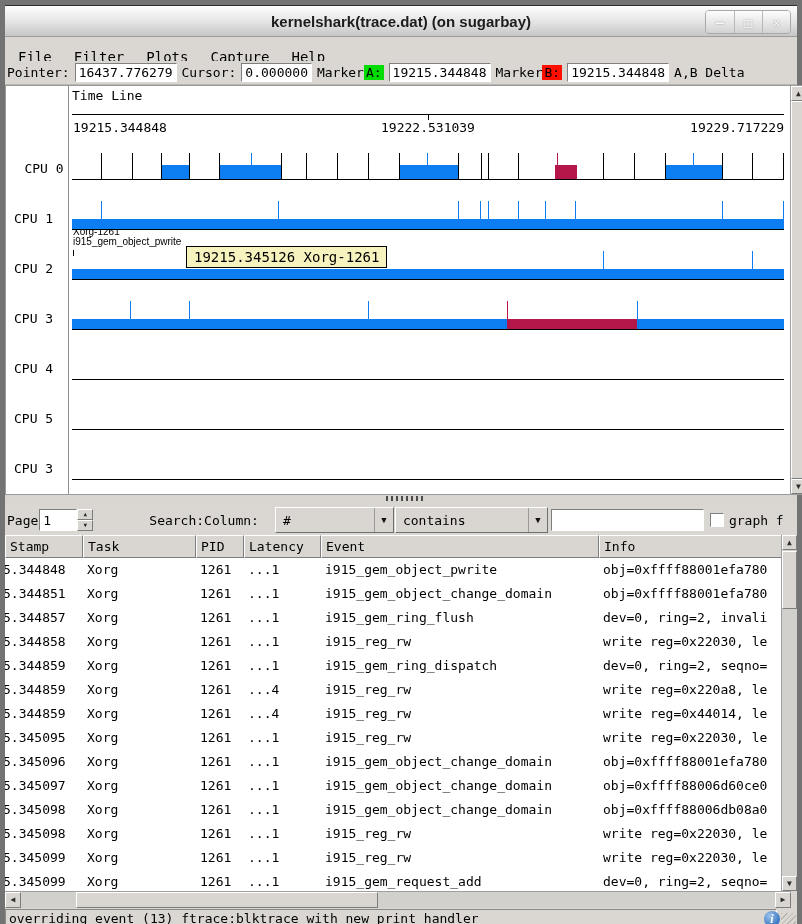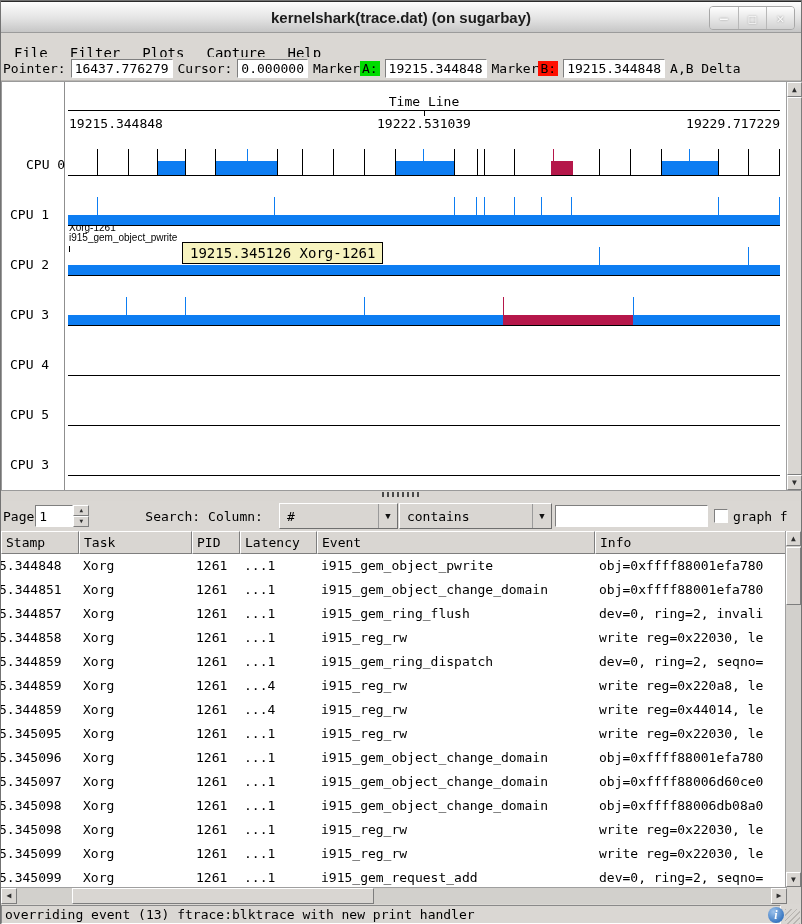--- a/index.html
+++ b/index.html
@@ -1,18 +1,18 @@
 <!DOCTYPE html>
 <html><head>
 <meta charset="utf-8">
 <style>
   * { box-sizing: border-box; margin: 0; padding: 0; }
   html,body { width:802px; height:924px; overflow:hidden; }
   body { font-family:"DejaVu Sans Mono",monospace; font-size:13px; color:#000; background:#d9d6d2; position:relative; }
-  .window { position:absolute; inset:0; border:1px solid #737373; background:#d9d6d2; }
+  .window { position:absolute; inset:0; border:5px solid #737373; background:#d9d6d2; }
 
   
   .titlebar { position:absolute; top:0; left:0; width:100%; height:32px;
     background:linear-gradient(#fdfdfd,#e3e3e3 55%,#c6c6c6); border-top:1px solid #2b2b2b; border-bottom:1px solid #9b9b9b; }
   .title { position:absolute; left:0; right:0; top:0; height:32px; line-height:32px; text-align:center;
     font-family:"Liberation Sans",sans-serif; font-weight:bold; font-size:15px; color:#1c1c1c; }
   .winbtns { position:absolute; right:6px; top:4px; display:flex; border:1px solid #a8a8a8; border-radius:4px; overflow:hidden; }
   .winbtn { width:28px; height:22px; background:linear-gradient(#fefefe,#d2d2d2); border-left:1px solid #b8b8b8;
     display:flex; align-items:center; justify-content:center; color:#fafafa; font-weight:bold; font-size:13px;
     text-shadow:0 0 2px #8d8d8d; }
@@ -31,21 +31,21 @@
     height:19px; line-height:17px; }
   .mk { padding:0 2px; }
   .mk-a { background:#00dc00; }
   .mk-b { background:#ff0f00; }
 
   
   .graph { position:absolute; top:80px; left:0; width:802px; height:410px; background:#fff;
     border:1px solid #9a9a9a; overflow:hidden; }
   .cpu-divider { position:absolute; left:62px; top:0; bottom:0; width:1px; background:#8f8f8f; }
   .gmark { position:absolute; }
-  .tl-title { position:absolute; left:66px; width:712px; top:12px; text-align:center; }
+  .tl-title { position:absolute; left:66px; width:712px; top:2px; }
   .axis { position:absolute; left:66px; width:712px; top:28px; height:1px; background:#000; }
   .axis-tick { position:absolute; left:422px; top:28px; width:1px; height:6px; background:#000; }
   .ts { position:absolute; top:34px; white-space:nowrap; }
   .ts-left { left:67px; }
   .ts-center { left:66px; width:712px; text-align:center; }
   .ts-right { left:66px; width:712px; text-align:right; }
   .cpu2-task, .cpu2-event { position:absolute; left:67px; font-family:"Liberation Sans",sans-serif; font-size:10px; line-height:10px; }
   .cpu2-task { top:141px; } .cpu2-event { top:151px; }
   .cpu2-submark { position:absolute; left:67px; top:164px; width:1px; height:6px; background:#000; }
   .tooltip { position:absolute; left:180px; top:160px; background:#f7f3bf; border:1px solid #000;
@@ -65,21 +65,21 @@
   
   .controls { position:absolute; top:500px; left:0; width:100%; height:30px; background:#dad7d3;
     display:flex; align-items:center; padding-left:2px; overflow:hidden; white-space:nowrap; }
   .spin { display:flex; width:54px; height:22px; margin-left:1px; }
   .spin input { flex:1; width:36px; border:1px solid; border-color:#7f7f7f #fff #fff #7f7f7f; background:#fff;
     font-family:inherit; font-size:13px; padding-left:3px; outline:none; }
   .spin-btns { width:16px; display:flex; flex-direction:column; }
   .spin-btn { flex:1; background:#d9d6d2; border:1px solid; border-color:#fff #7d7d7d #7d7d7d #fff;
     font-size:6px; line-height:8px; text-align:center; color:#2e2e2e; }
   .lbl-search { margin-left:56px; }
-  .lbl-column { margin-left:8px; }
+  .lbl-column { }
   .combo { height:26px; background:#d9d6d2; border:1px solid; border-color:#fff #6f6f6f #6f6f6f #fff;
     display:flex; align-items:center; }
   .combo-1 { margin-left:16px; width:119px; }
   .combo-2 { margin-left:1px; width:153px; }
   .combo-text { flex:1; padding-left:7px; overflow:hidden; }
   .combo-arrow { width:19px; height:100%; border-left:1px solid #9a9a9a; display:flex; align-items:center; justify-content:center; font-size:9px; color:#111; }
   .search-entry { margin-left:3px; width:153px; height:22px; border:1px solid; border-color:#7f7f7f #fff #fff #7f7f7f;
     background:#fff; font-family:inherit; font-size:13px; padding-left:3px; outline:none; }
   .checkbox { margin-left:6px; width:14px; height:14px; background:#fff; border:1px solid; border-color:#7f7f7f #fff #fff #7f7f7f; }
   .lbl-graphf { margin-left:5px; }
@@ -166,21 +166,21 @@
     <div class="cpu2-task">Xorg-1261</div>
     <div class="cpu2-event">i915_gem_object_pwrite</div>
     <div class="cpu2-submark"></div>
     <div class="tooltip">19215.345126 Xorg-1261</div>
 
     <div class="vscroll">
       <div class="sbtn" style="top:0;"><span>▲</span></div>
       <div class="sthumb" style="top:15px; bottom:15px;"></div>
       <div class="sbtn" style="bottom:0; top:auto;"><span>▼</span></div>
     </div>
-  <div class="gmark" style="left: 24px; top: 75px; width: 52px;">CPU 0</div>
+  <div class="gmark" style="left: 12px; top: 75px; width: 52px; text-align: center;">CPU 0</div>
       <div class="gmark" style="left: 66px; top: 93px; width: 712px; height: 1px; background: rgb(0, 0, 0);"></div>
       <div class="gmark" style="left: 155px; top: 79px; width: 27.768px; height: 14px; background: rgb(13, 125, 242);"></div>
       <div class="gmark" style="left: 213.384px; top: 79px; width: 61.232px; height: 14px; background: rgb(13, 125, 242);"></div>
       <div class="gmark" style="left: 392.808px; top: 79px; width: 59.096px; height: 14px; background: rgb(13, 125, 242);"></div>
       <div class="gmark" style="left: 549.448px; top: 79px; width: 21.36px; height: 14px; background: rgb(181, 23, 74);"></div>
       <div class="gmark" style="left: 659.096px; top: 79px; width: 56.96px; height: 14px; background: rgb(13, 125, 242);"></div>
       <div class="gmark" style="left: 95.192px; top: 67px; width: 1px; height: 26px; background: rgb(0, 0, 0);"></div>
       <div class="gmark" style="left: 125.808px; top: 67px; width: 1px; height: 26px; background: rgb(0, 0, 0);"></div>
       <div class="gmark" style="left: 155px; top: 67px; width: 1px; height: 26px; background: rgb(0, 0, 0);"></div>
       <div class="gmark" style="left: 182.768px; top: 67px; width: 1px; height: 26px; background: rgb(0, 0, 0);"></div>

